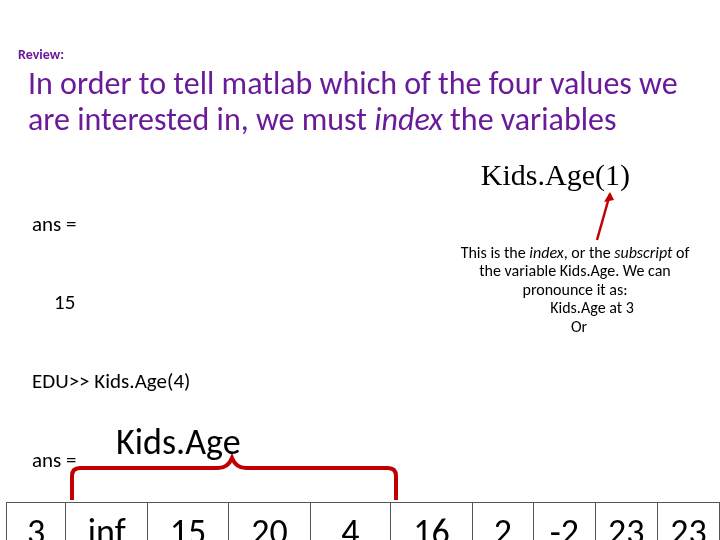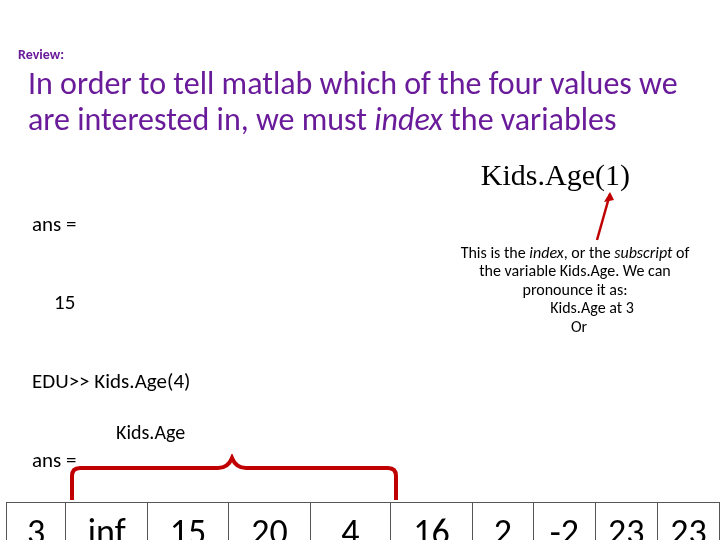--- a/index.html
+++ b/index.html
@@ -62,21 +62,21 @@
     color: #000;
     line-height: 1.15;
     text-align: center;
   }
   .note .italic { font-style: italic; }
   .note .sub { display: block; padding-left: 34px; }
   .label {
     position: absolute;
     left: 116px;
     top: 380px;
-    font-size: 20px;
+    font-size: 36px;
     color: #000;
   }
   .table {
     position: absolute;
     left: 6px;
     top: 462px;
     border-collapse: collapse;
   }
   .table td {
     border: 1px solid #555;

